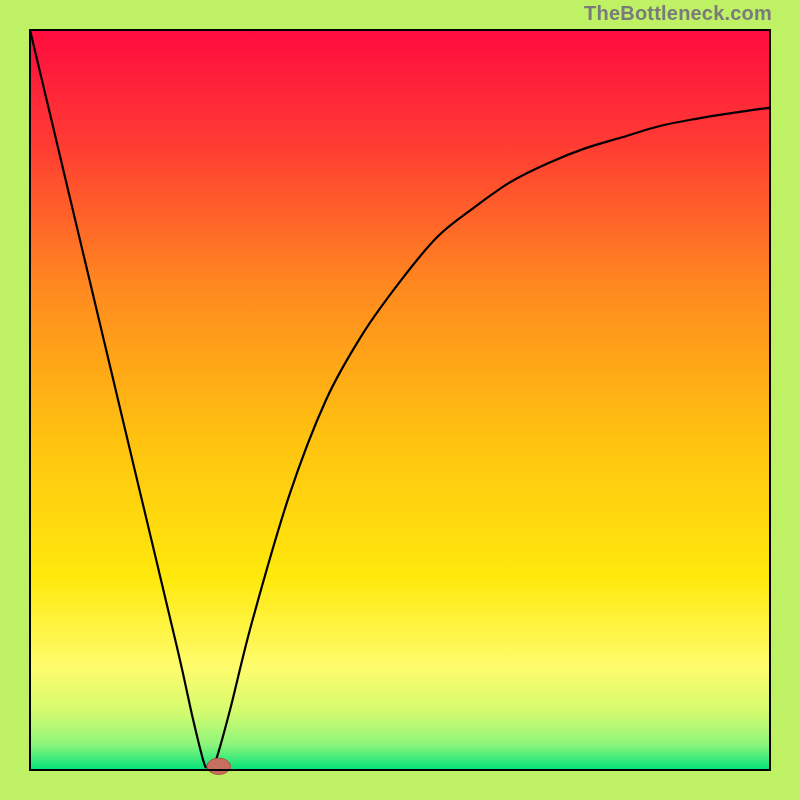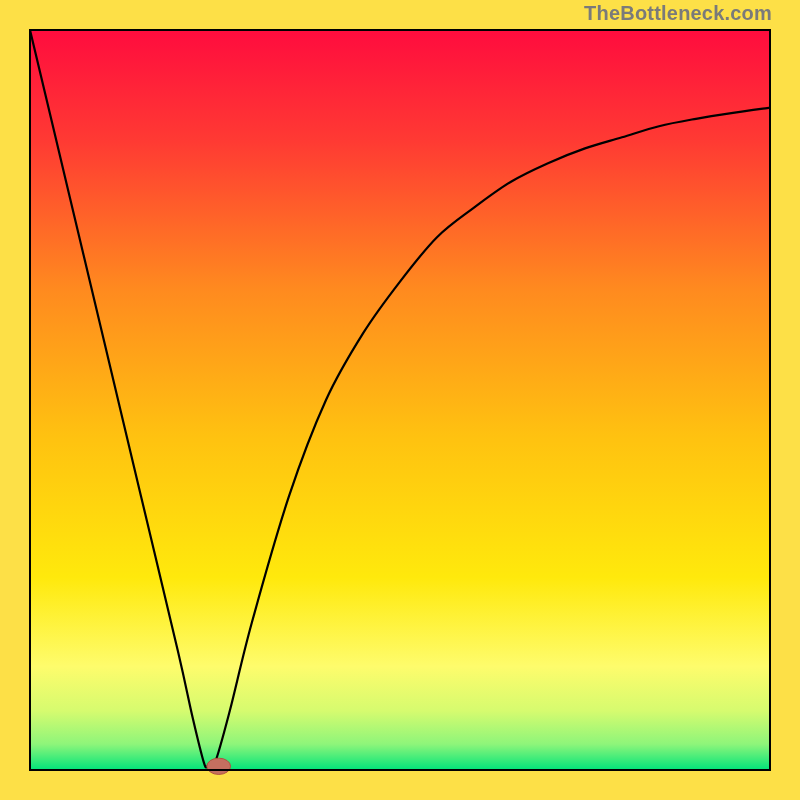--- a/index.html
+++ b/index.html
@@ -7,21 +7,21 @@
     padding: 0;
     width: 800px;
     height: 800px;
     overflow: hidden;
     background: #000;
   }
   .stage {
     position: relative;
     width: 800px;
     height: 800px;
-    background: #fde047;
+    background: #bef264;
     text-align: center;
   }
   svg {
     display: block;
   }
   .watermark {
     position: absolute;
     top: 2px;
     right: 28px;
     font-family: Arial, Helvetica, sans-serif;

